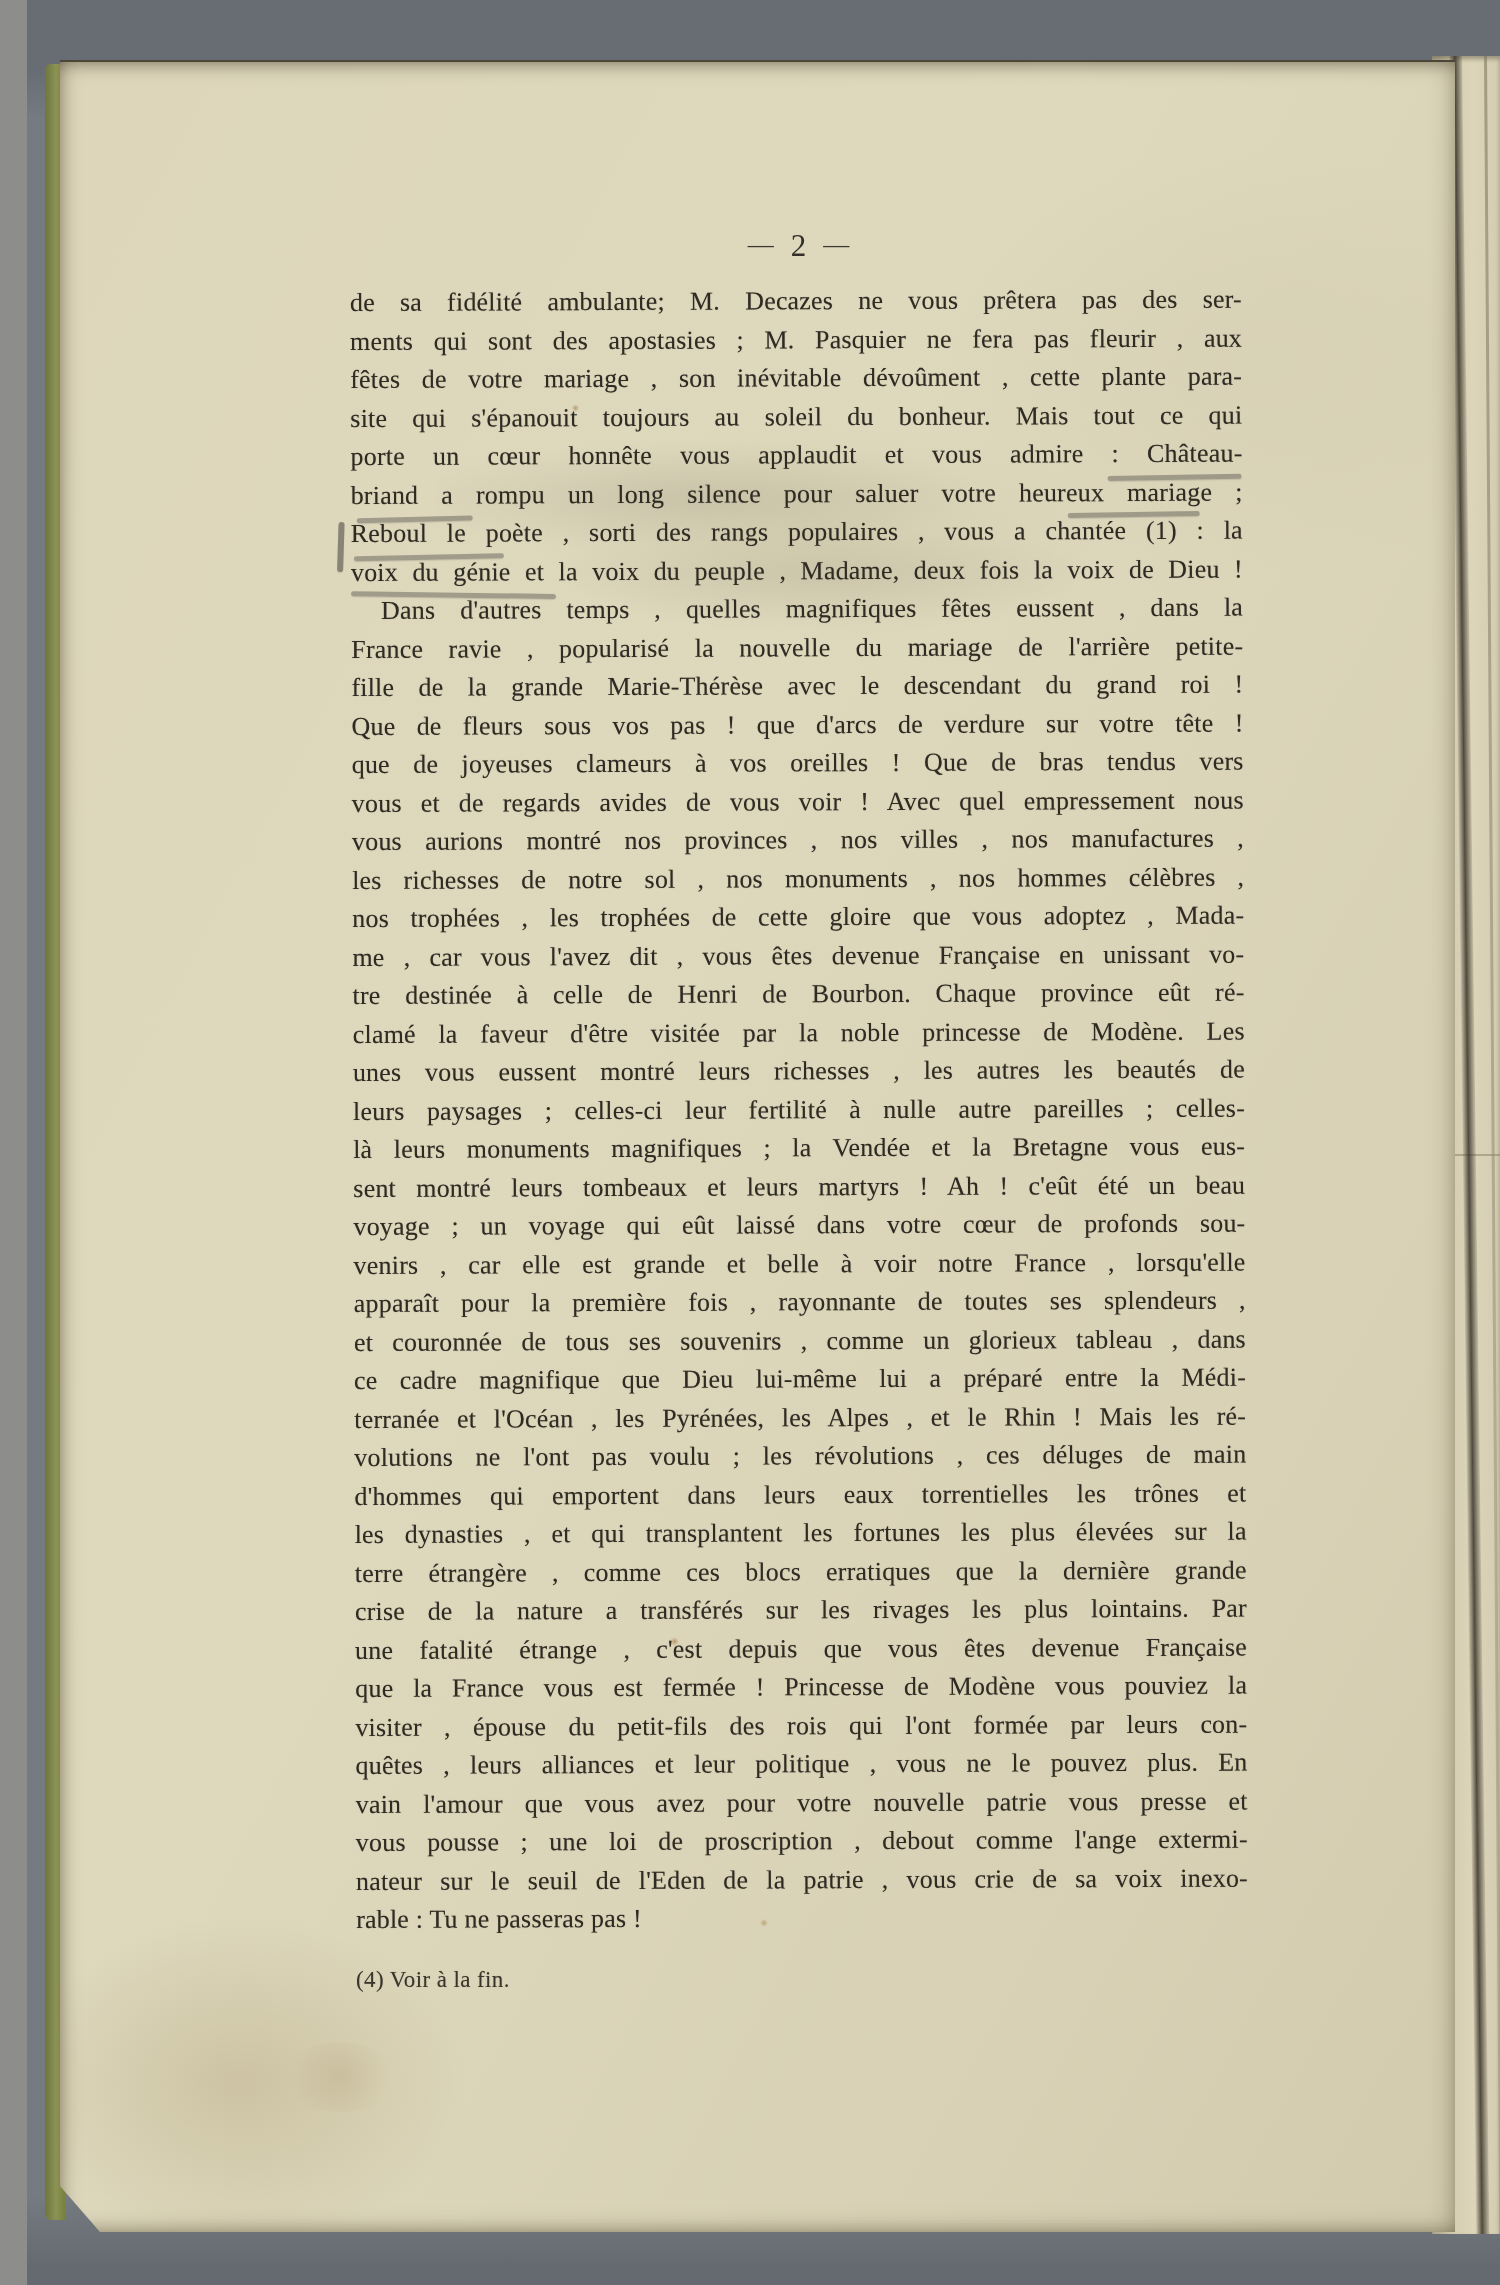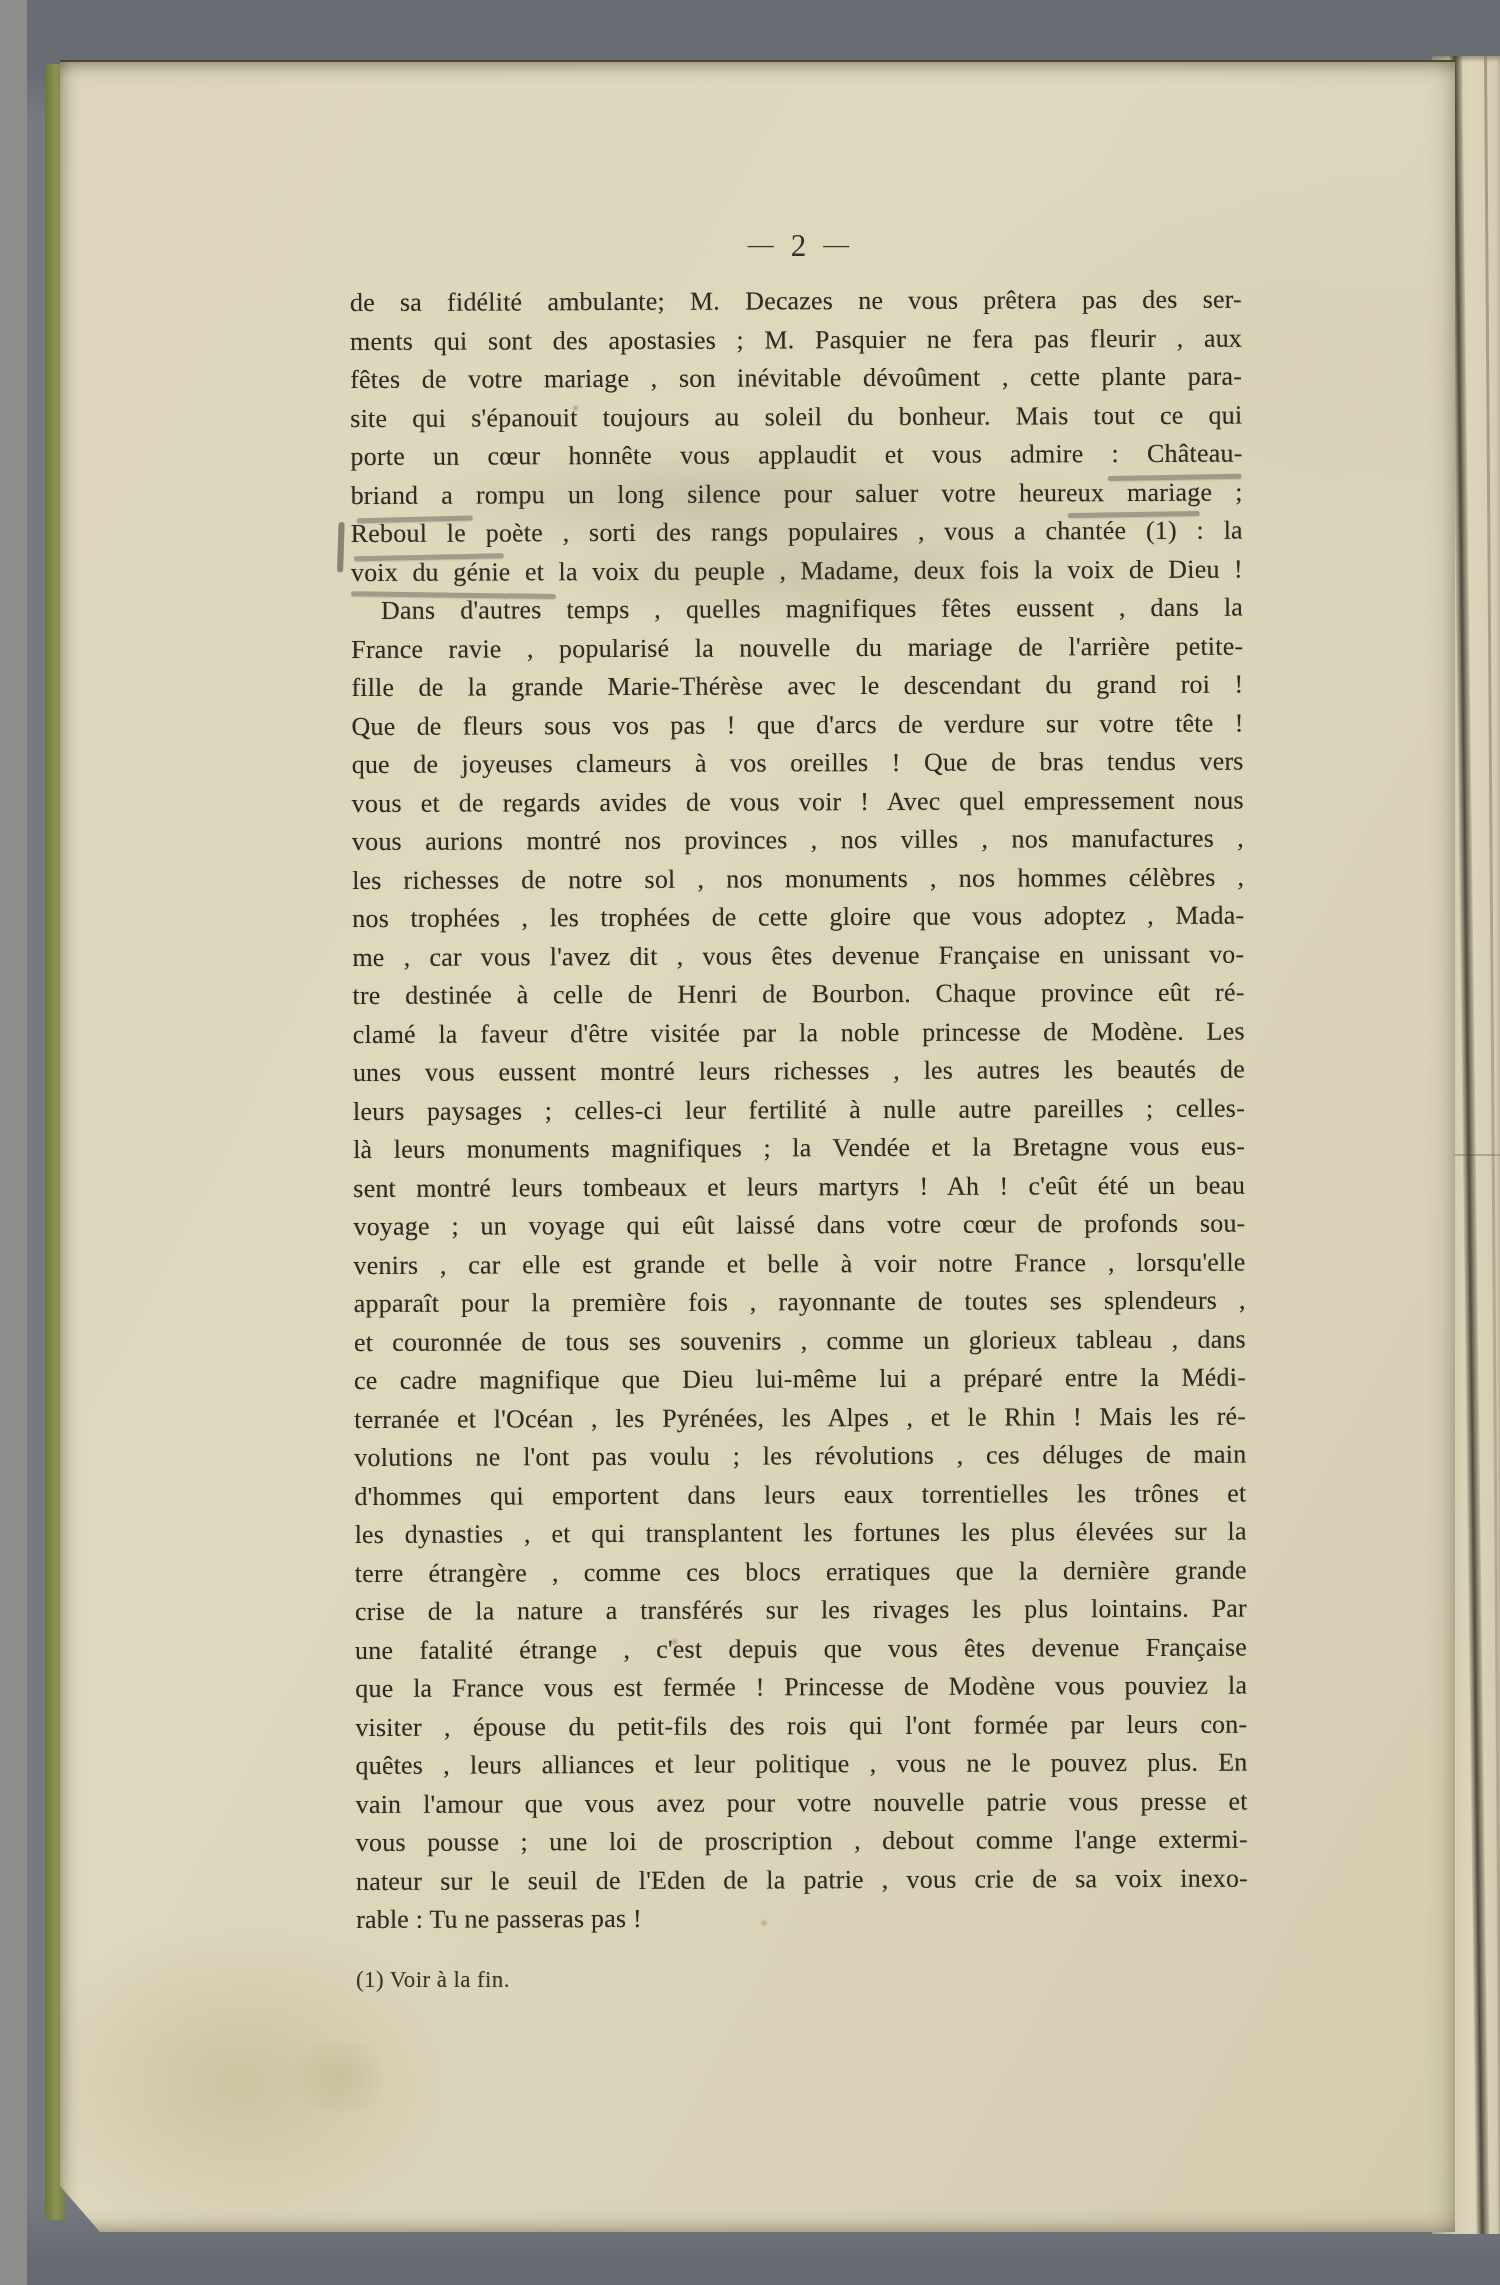--- a/index.html
+++ b/index.html
@@ -193,20 +193,20 @@
         <div class="line">rable : Tu ne passeras pas !</div>
       </div>
     <div class="pencil u-chateau"></div>
     <div class="pencil u-briand"></div>
     <div class="pencil u-mariage"></div>
     <div class="pencil u-reboul"></div>
     <div class="pencil u-voix"></div>
     <div class="pencil margin-bar"></div>
   </div>
 
-  <div class="footnote">(1) Voir à la fin.</div>
+  <div class="footnote">(4) Voir à la fin.</div>
 
   <div class="stain s1"></div>
   <div class="stain s2"></div>
   <div class="stain s3"></div>
   <div class="stain s4"></div>
   <div class="stain s5"></div>
 </div>
 
 </body></html>

